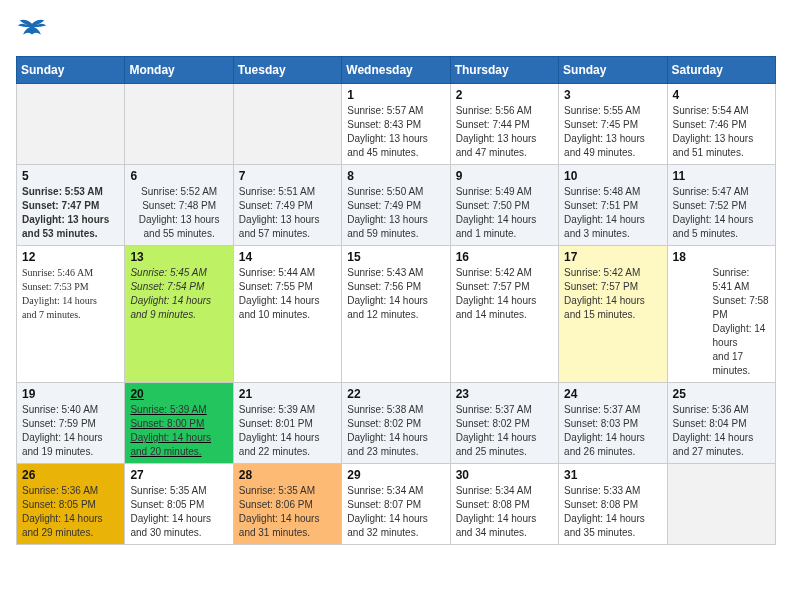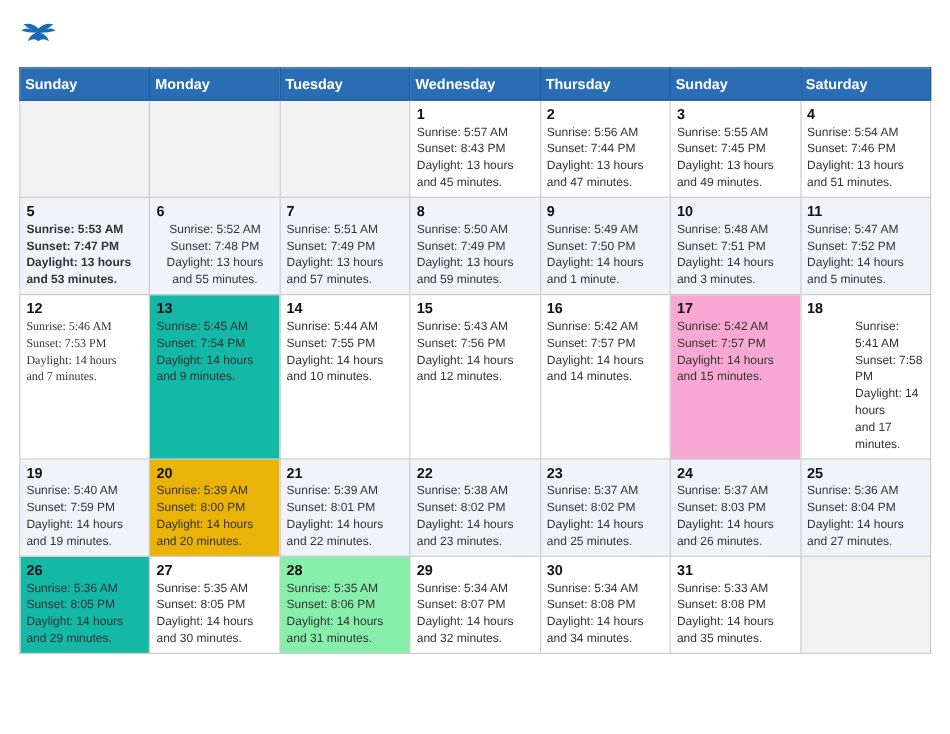--- a/index.html
+++ b/index.html
@@ -210,23 +210,23 @@
         </td>
       </tr>
       <tr>
         <td style="background: rgb(255, 255, 255);">
           <div class="day-num">12</div>
           <div class="day-info" style="white-space: pre-line; font-family: Liberation Serif, serif;">Sunrise: 5:46 AM
 Sunset: 7:53 PM
 Daylight: 14 hours
 and 7 minutes.</div>
         </td>
-        <td style="background: #14b8a6;">
+        <td style="background: #bef264;">
           <div class="day-num">13</div>
-          <div class="day-info" style="white-space: pre-line;">Sunrise: 5:45 AM
+          <div class="day-info" style="white-space: pre-line; font-style: italic;">Sunrise: 5:45 AM
 Sunset: 7:54 PM
 Daylight: 14 hours
 and 9 minutes.</div>
         </td>
         <td style="background: rgb(255, 255, 255); margin-top: 27px;">
           <div class="day-num">14</div>
           <div class="day-info" style="white-space: pre-line;">Sunrise: 5:44 AM
 Sunset: 7:55 PM
 Daylight: 14 hours
 and 10 minutes.</div>
@@ -238,21 +238,21 @@
 Daylight: 14 hours
 and 12 minutes.</div>
         </td>
         <td style="background: rgb(255, 255, 255);">
           <div class="day-num">16</div>
           <div class="day-info" style="white-space: pre-line;">Sunrise: 5:42 AM
 Sunset: 7:57 PM
 Daylight: 14 hours
 and 14 minutes.</div>
         </td>
-        <td style="background: #f9a8d4; margin-left: 41px;">
+        <td style="background: #fef9c3; margin-left: 41px;">
           <div class="day-num">17</div>
           <div class="day-info" style="white-space: pre-line;">Sunrise: 5:42 AM
 Sunset: 7:57 PM
 Daylight: 14 hours
 and 15 minutes.</div>
         </td>
         <td style="background: rgb(255, 255, 255);">
           <div class="day-num">18</div>
           <div class="day-info" style="white-space: pre-line; margin-left: 40px;">Sunrise: 5:41 AM
 Sunset: 7:58 PM
@@ -261,21 +261,21 @@
         </td>
       </tr>
       <tr>
         <td style="background: rgb(240, 244, 248);">
           <div class="day-num">19</div>
           <div class="day-info" style="white-space: pre-line;">Sunrise: 5:40 AM
 Sunset: 7:59 PM
 Daylight: 14 hours
 and 19 minutes.</div>
         </td>
-        <td style="background: #eab308;">
+        <td style="background: #22c55e; text-decoration: underline;">
           <div class="day-num">20</div>
           <div class="day-info" style="white-space: pre-line;">Sunrise: 5:39 AM
 Sunset: 8:00 PM
 Daylight: 14 hours
 and 20 minutes.</div>
         </td>
         <td style="background: rgb(240, 244, 248);">
           <div class="day-num">21</div>
           <div class="day-info" style="white-space: pre-line;">Sunrise: 5:39 AM
 Sunset: 8:01 PM
@@ -305,35 +305,35 @@
         </td>
         <td style="background: rgb(240, 244, 248);">
           <div class="day-num">25</div>
           <div class="day-info" style="white-space: pre-line;">Sunrise: 5:36 AM
 Sunset: 8:04 PM
 Daylight: 14 hours
 and 27 minutes.</div>
         </td>
       </tr>
       <tr>
-        <td style="background: #14b8a6;">
+        <td style="background: #eab308;">
           <div class="day-num">26</div>
           <div class="day-info" style="white-space: pre-line;">Sunrise: 5:36 AM
 Sunset: 8:05 PM
 Daylight: 14 hours
 and 29 minutes.</div>
         </td>
         <td style="background: rgb(255, 255, 255);">
           <div class="day-num">27</div>
           <div class="day-info" style="white-space: pre-line;">Sunrise: 5:35 AM
 Sunset: 8:05 PM
 Daylight: 14 hours
 and 30 minutes.</div>
         </td>
-        <td style="background: #86efac;">
+        <td style="background: #fdba74;">
           <div class="day-num">28</div>
           <div class="day-info" style="white-space: pre-line;">Sunrise: 5:35 AM
 Sunset: 8:06 PM
 Daylight: 14 hours
 and 31 minutes.</div>
         </td>
         <td style="background: rgb(255, 255, 255);">
           <div class="day-num">29</div>
           <div class="day-info" style="white-space: pre-line;">Sunrise: 5:34 AM
 Sunset: 8:07 PM

